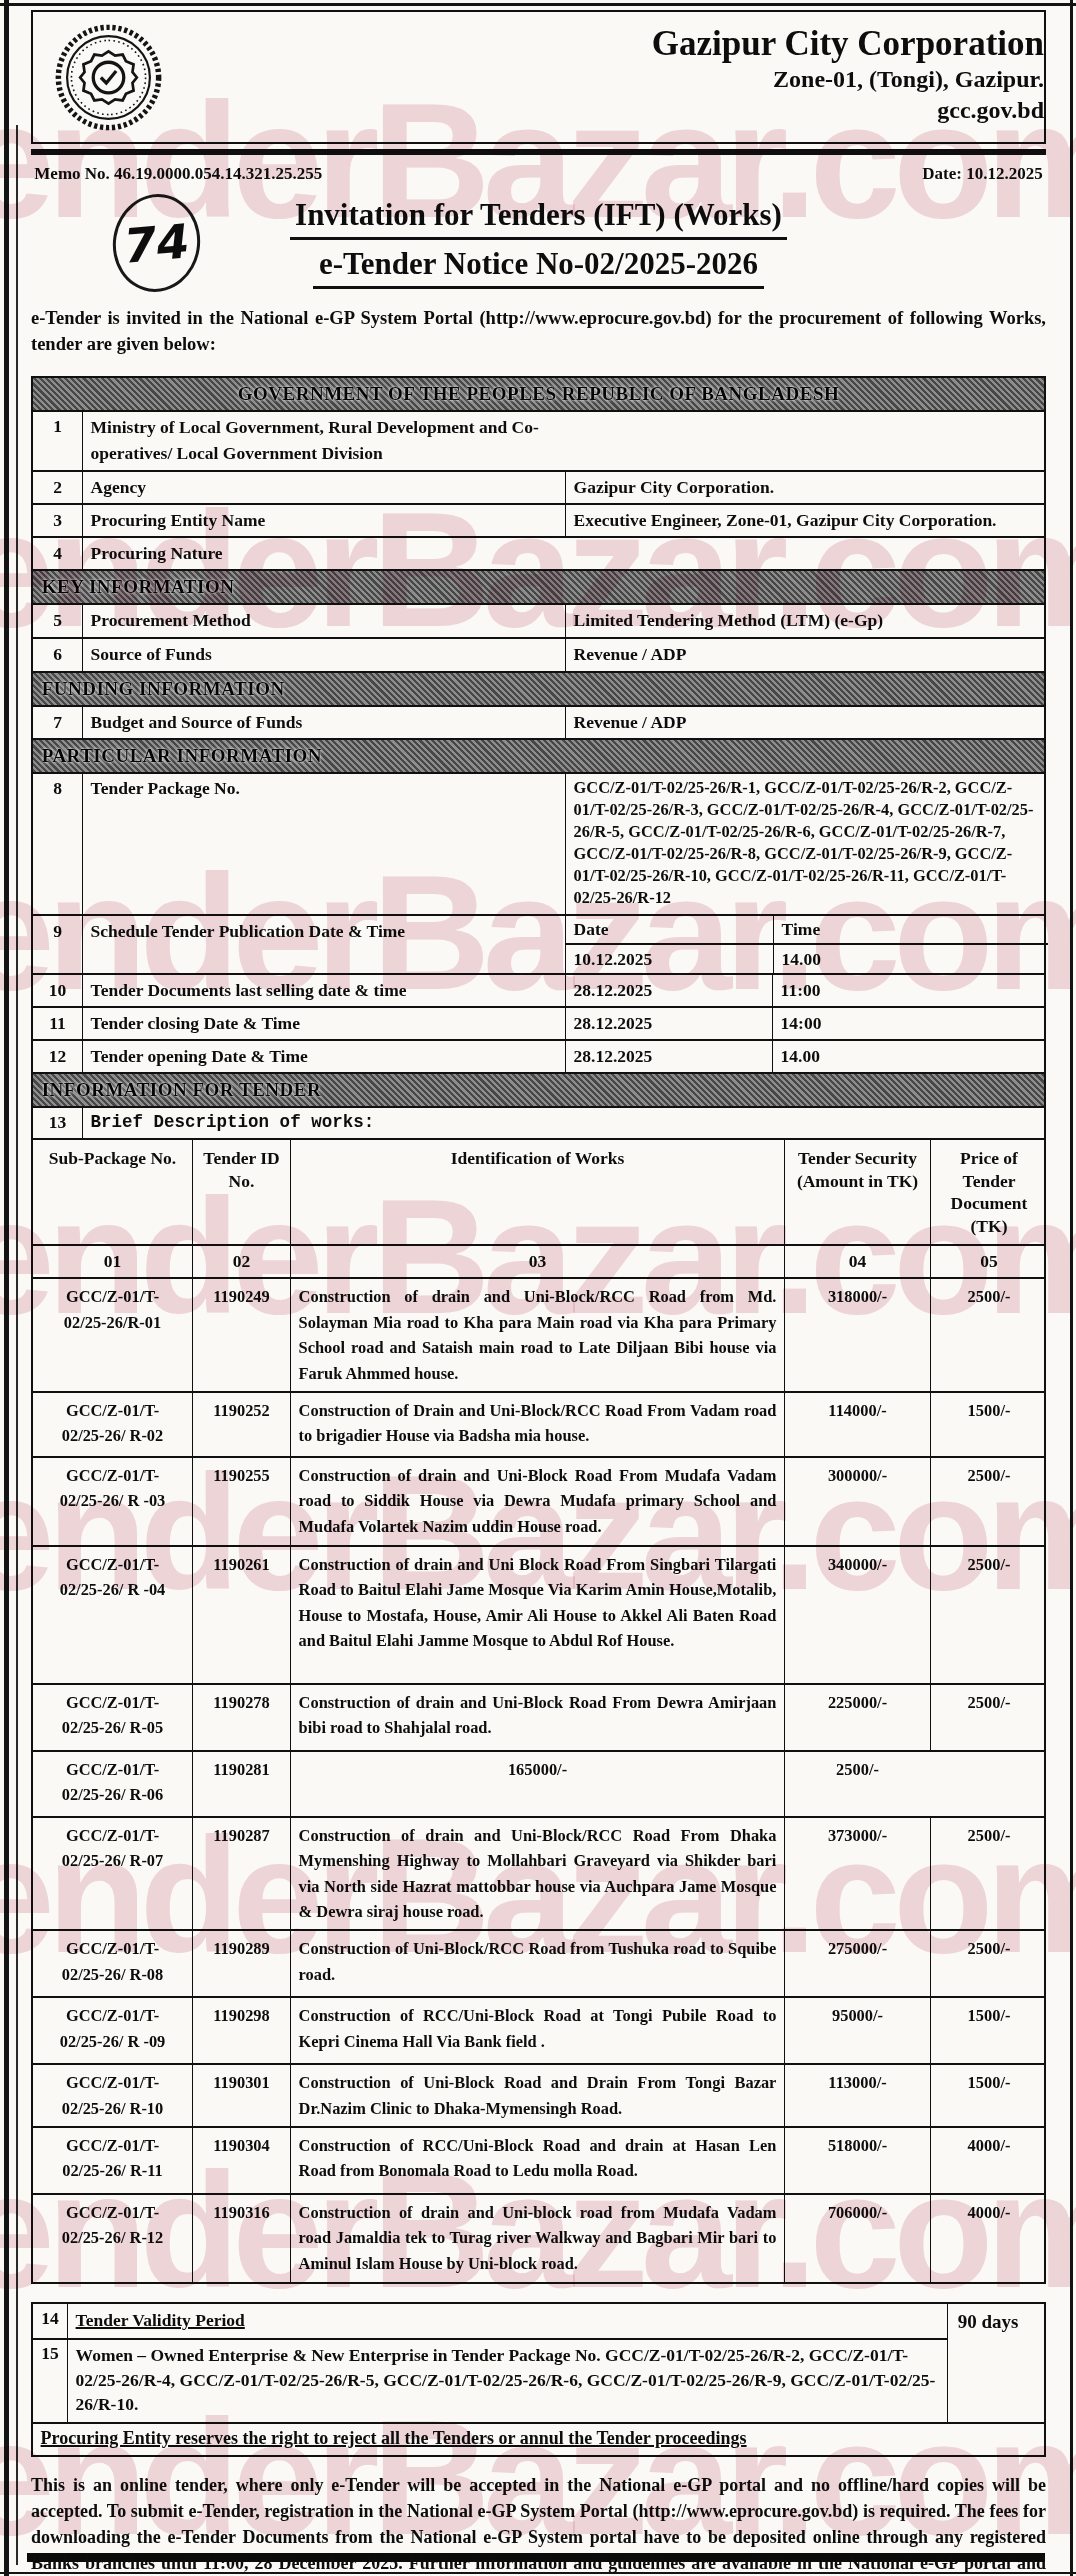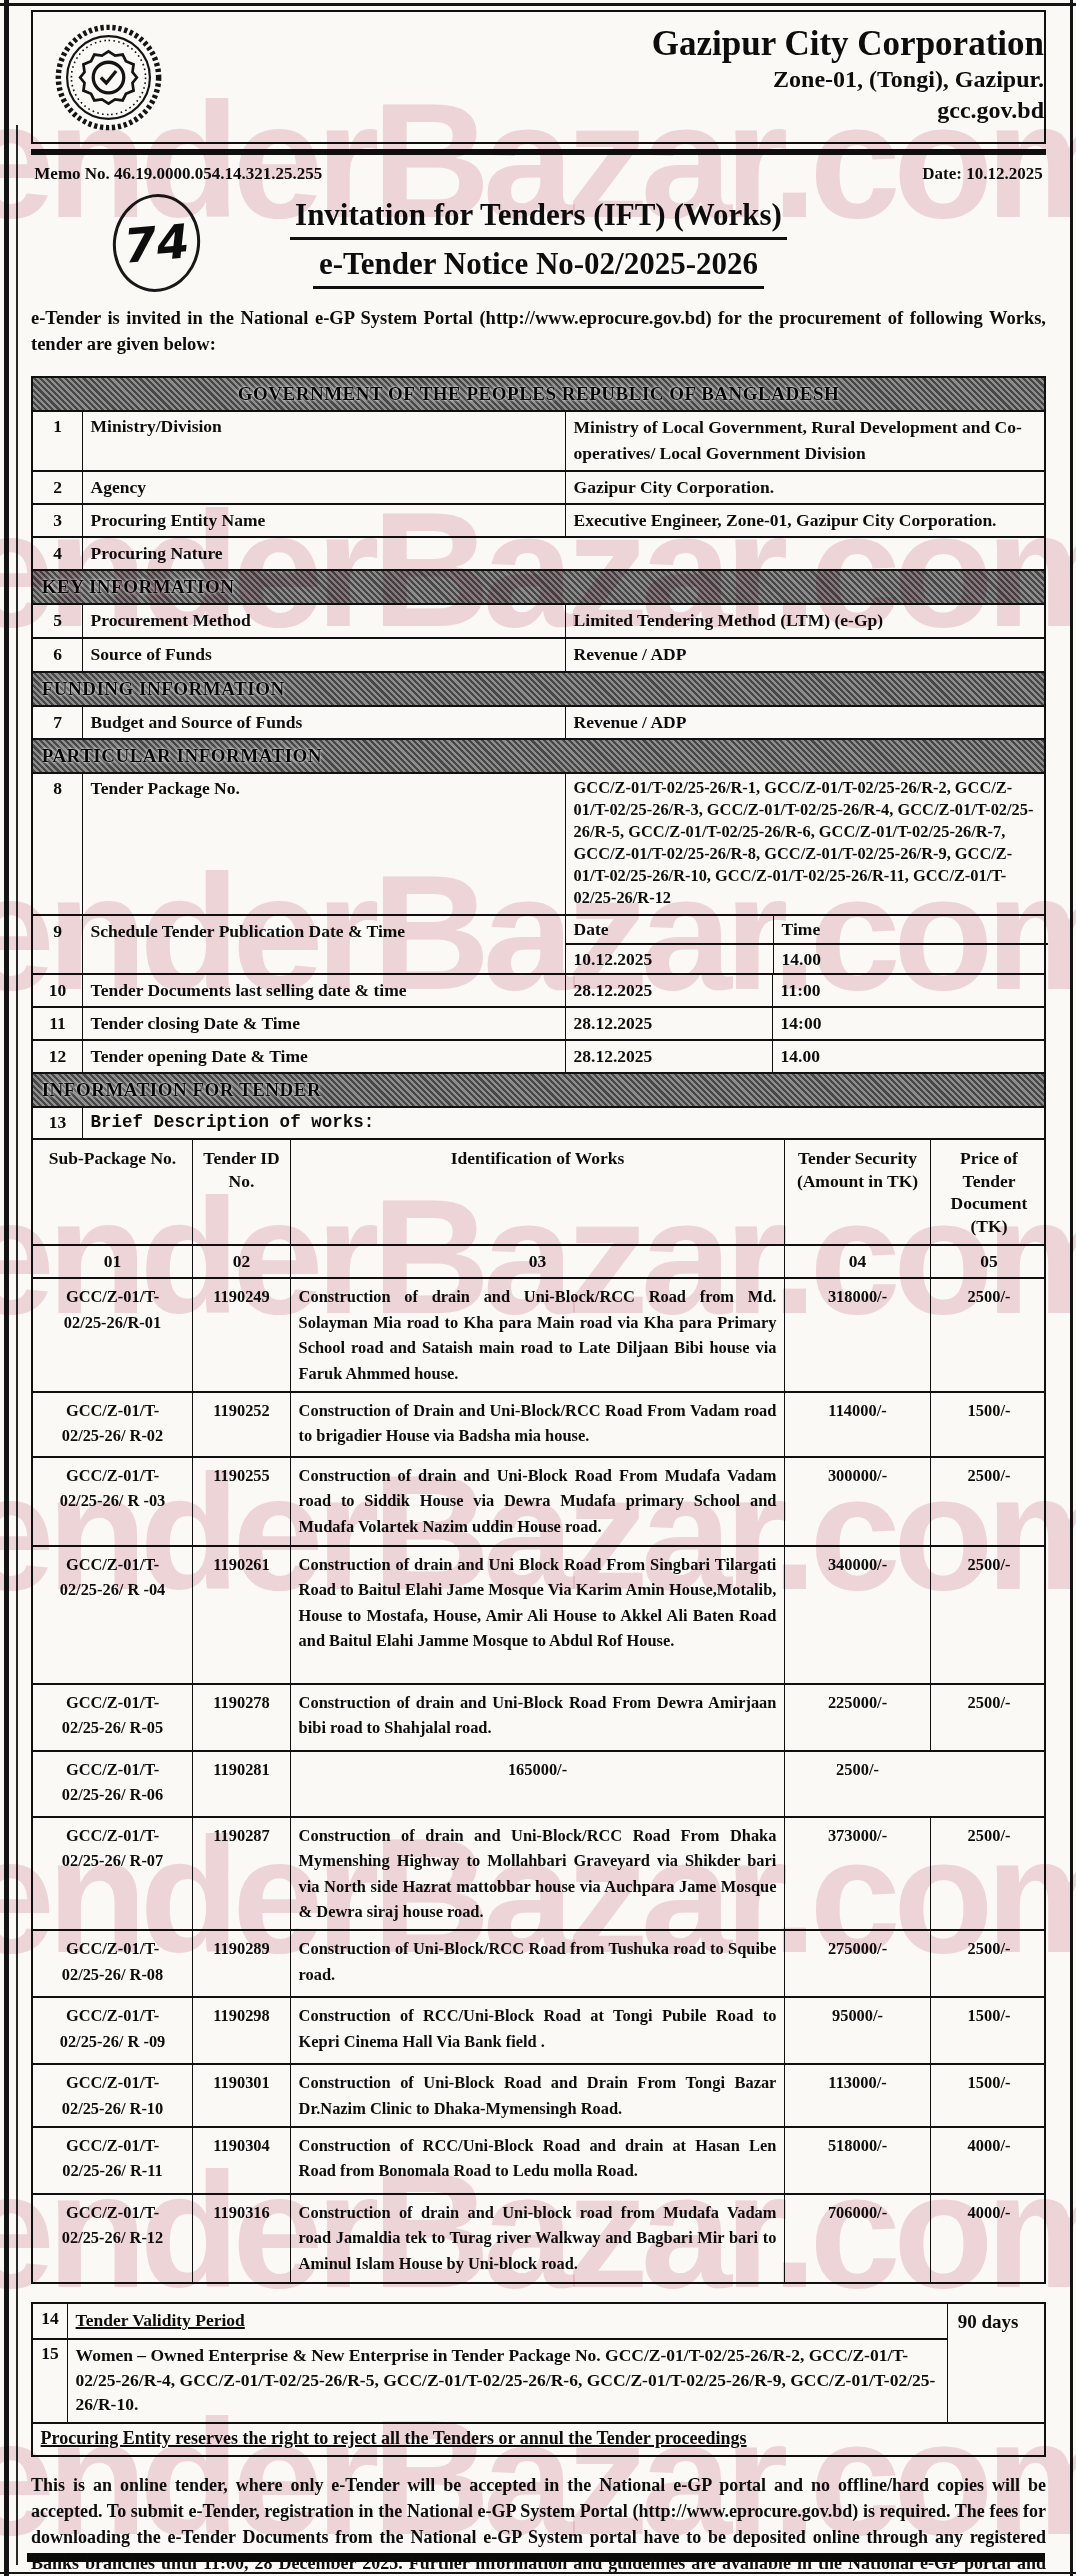--- a/index.html
+++ b/index.html
@@ -140,21 +140,20 @@
     </div>
 
     <p class="intro">e-Tender is invited in the National e-GP System Portal (http://www.eprocure.gov.bd) for the procurement of following Works, tender are given below:</p>
 
     <div class="bigtable">
 
       <div class="sechead">GOVERNMENT OF THE PEOPLES REPUBLIC OF BANGLADESH</div>
 
       <div class="irow" style="min-height:52px">
         <div class="icell inum">1</div>
-        <div class="icell bl">Ministry/Division</div>
         <div class="icell bl" style="line-height:1.45">Ministry of Local Government, Rural Development and Co-operatives/ Local Government Division</div>
       </div>
       <div class="irow" style="min-height:29.5px">
         <div class="icell inum">2</div>
         <div class="icell bl">Agency</div>
         <div class="icell bl">Gazipur City Corporation.</div>
       </div>
       <div class="irow" style="min-height:29.5px">
         <div class="icell inum">3</div>
         <div class="icell bl">Procuring Entity Name</div>

